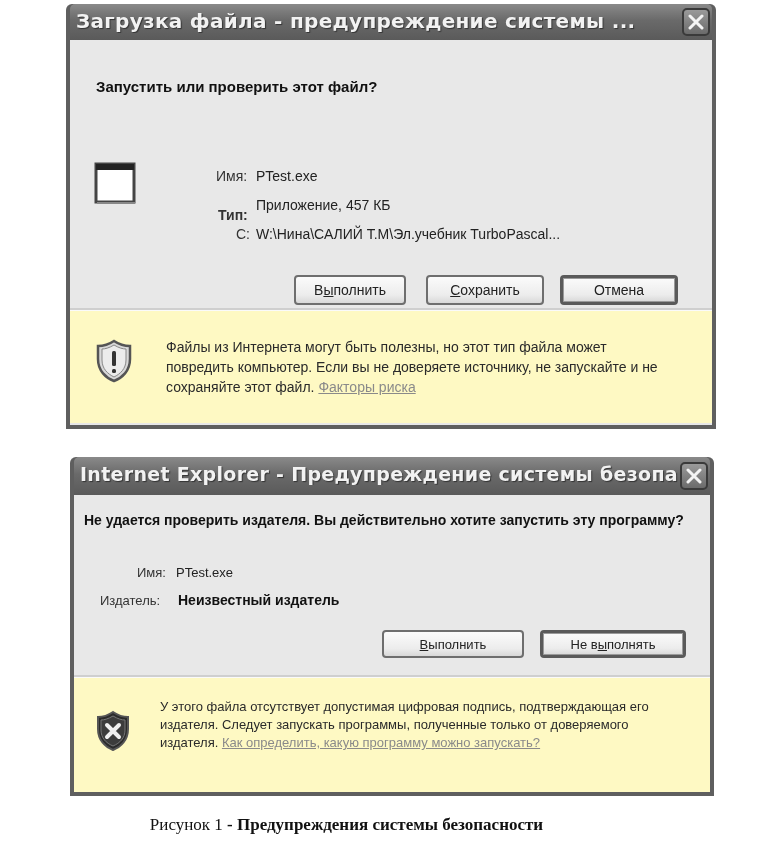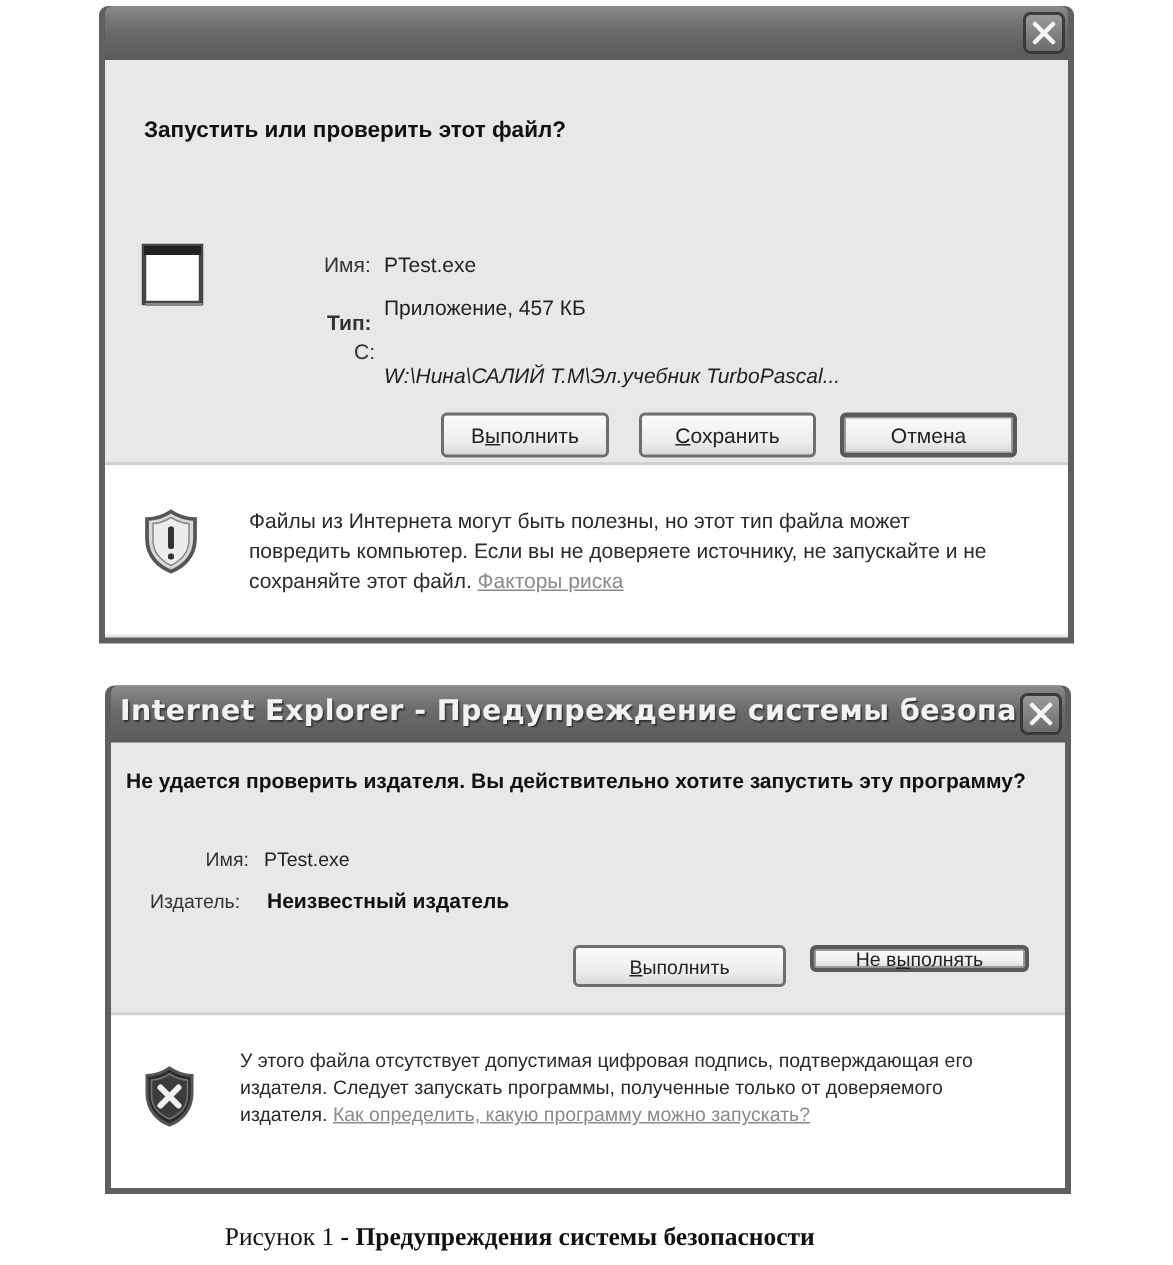--- a/index.html
+++ b/index.html
@@ -23,21 +23,21 @@
   }
   .close-btn {
     position:absolute; right:2px; top:4px; width:28px; height:28px; box-sizing:border-box;
     border:2px solid #3a3a3a; border-radius:5px;
     background:linear-gradient(to bottom,#9a9a9a,#6b6b6b);
     display:flex; align-items:center; justify-content:center;
   }
   .close-btn svg { display:block; }
   .client { background:#e8e8e8; position:relative; box-sizing:border-box; }
   .top-area { position:relative; box-sizing:border-box; border-bottom:2px solid #cfcfcf; }
-  .bottom-area { position:relative; background:#ffffff; border-top:1px solid #fafafa; box-sizing:border-box; }
+  .bottom-area { position:relative; background:#fef9c3; border-top:1px solid #fafafa; box-sizing:border-box; }
   .q { position:absolute; font-weight:bold; font-size:15px; color:#111; }
   .lbl { position:absolute; font-size:14px; color:#333; white-space:nowrap; }
   .val { position:absolute; font-size:14px; color:#222; white-space:nowrap; }
   .btn {
     position:absolute; height:30px; box-sizing:border-box;
     border:2px solid #6e6e6e; border-radius:4px;
     background:linear-gradient(to bottom,#fbfbfb 0%,#ececec 70%,#d8d8d8 100%);
     font-size:14px; color:#222; display:flex; align-items:center; justify-content:center;
     font-family:"Liberation Sans", sans-serif; cursor:default;
   }
@@ -50,20 +50,21 @@
     position:absolute; left:0; width:693px; top:815px; text-align:center;
     font-family:"Liberation Serif", "DejaVu Serif", serif; font-size:17px; color:#111;
   }
   .caption b { font-weight:bold; }
 </style>
 </head>
 <body>
 
 <div class="dialog" style="left:66px; top:4px; width:650px; height:425px;">
   <div class="titlebar">
+    <div class="title" style="width:600px;">Загрузка файла - предупреждение системы ...</div>
     <div class="close-btn">
       <svg width="16" height="16" viewBox="0 0 16 16">
         <path d="M2 2 L14 14 M14 2 L2 14" stroke="#f4f4f4" stroke-width="3" stroke-linecap="round"></path>
       </svg>
     </div>
   </div>
   <div class="client" style="height:385px;">
     <div class="top-area" style="height:270px;">
       <div class="q" style="left:26px; top:38px;">Запустить или проверить этот файл?</div>
 
@@ -73,21 +74,21 @@
         <rect x="3" y="40" width="38" height="2" fill="#888"></rect>
       </svg>
 
       <div class="lbl" style="left:146px; top:128px;">Имя:</div>
       <div class="val" style="left:186px; top:128px;">PTest.exe</div>
 
       <div class="lbl" style="left:148px; top:167px;font-weight:bold;">Тип:</div>
       <div class="val" style="left:186px; top:157px;">Приложение, 457 КБ</div>
 
       <div class="lbl" style="left:166px; top:186px;">С:</div>
-      <div class="val" style="left:186px; top:202px;font-style:italic;">W:\Нина\САЛИЙ Т.М\Эл.учебник TurboPascal...</div>
+      <div class="val" style="left:186px; top:186px;">W:\Нина\САЛИЙ Т.М\Эл.учебник TurboPascal...</div>
 
       <div class="btn" style="left:224px; top:235px; width:112px;">
         <span><span>В</span><u>ы</u><span>полнить</span></span>
       </div>
       <div class="btn default" style="left:490px; top:235px; width:118px;">
         <span>Отмена</span>
       </div>
       <div class="btn" style="left:356px; top:235px; width:118px;">
         <span><span></span><u>С</u><span>охранить</span></span>
       </div>
@@ -122,21 +123,21 @@
 
       <div class="lbl" style="left:63px; top:70px; font-size:13px;">Имя:</div>
       <div class="val" style="left:102px; top:70px; font-size:13px;">PTest.exe</div>
 
       <div class="lbl" style="left:26px; top:98px; font-size:13px;">Издатель:</div>
       <div class="val" style="left:104px; top:97px; font-weight:bold; font-size:14px; color:#111;">Неизвестный издатель</div>
 
       <div class="btn" style="left:308px; top:135px; width:142px; height:28px; font-size:13px;">
         <span><span></span><u>В</u><span>ыполнить</span></span>
       </div>
-      <div class="btn default" style="left:466px; top:135px; width:146px; height:18px; font-size:13px;">
+      <div class="btn default" style="left:466px; top:135px; width:146px; height:28px; font-size:13px;">
         <span><span>Не в</span><u>ы</u><span>полнять</span></span>
       </div>
     </div>
 
     <div class="bottom-area" style="height:115px;padding-left:39px;">
       <svg class="shield" style="left:22px; top:32px;" width="34" height="42" viewBox="0 0 34 42">
         <path d="M17 2 C11 6 6 7 2 7 L2 19 C2 30 9 37 17 40 C25 37 32 30 32 19 L32 7 C28 7 23 6 17 2 Z" fill="#2b2b2b" stroke="#555" stroke-width="2"></path>
         <path d="M17 6 C12 9 8 10 5 10 L5 20 C5 28 10 33 17 36 C24 33 29 28 29 20 L29 10 C26 10 22 9 17 6 Z" fill="#3c3c3c" stroke="#777" stroke-width="1"></path>
         <path d="M11 15 L23 27 M23 15 L11 27" stroke="#f0f0f0" stroke-width="4" stroke-linecap="round"></path>
       </svg>

